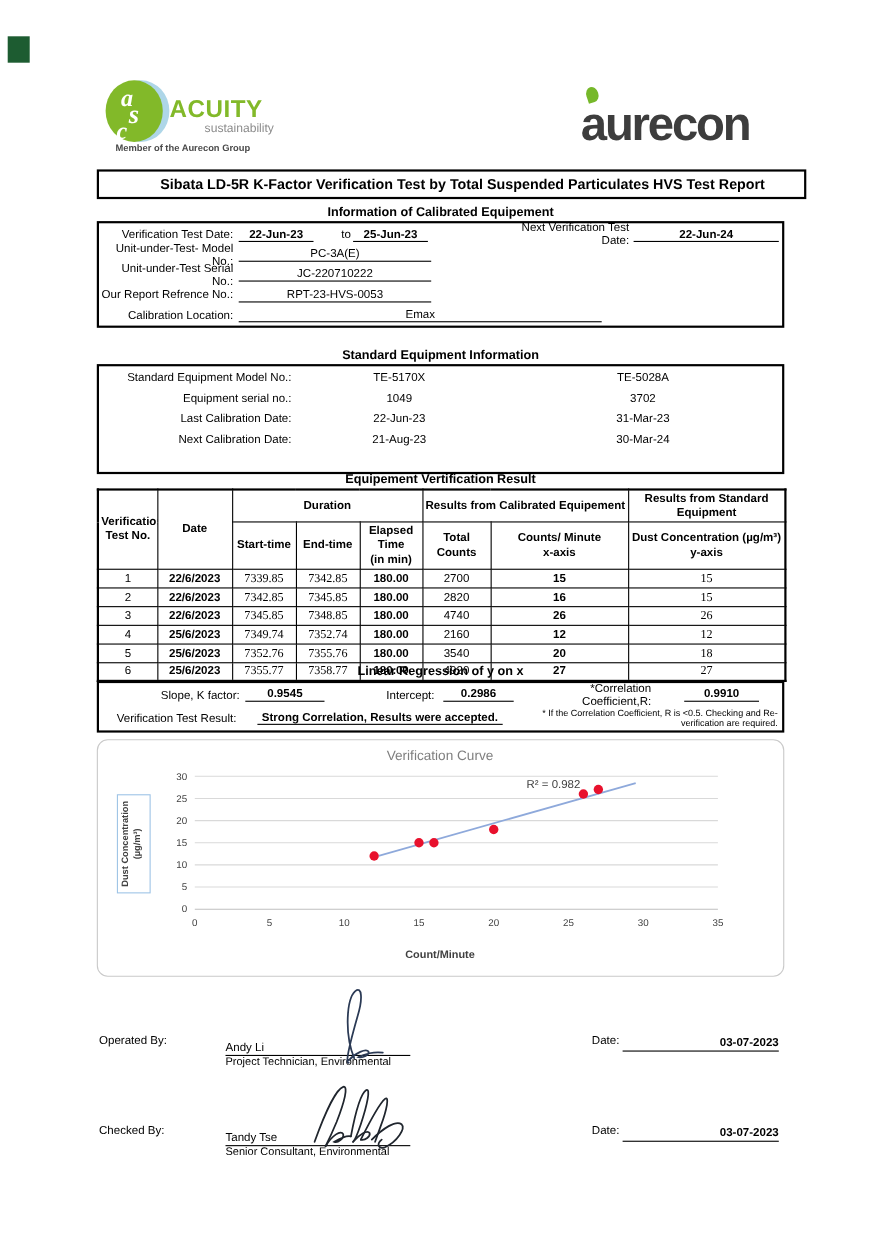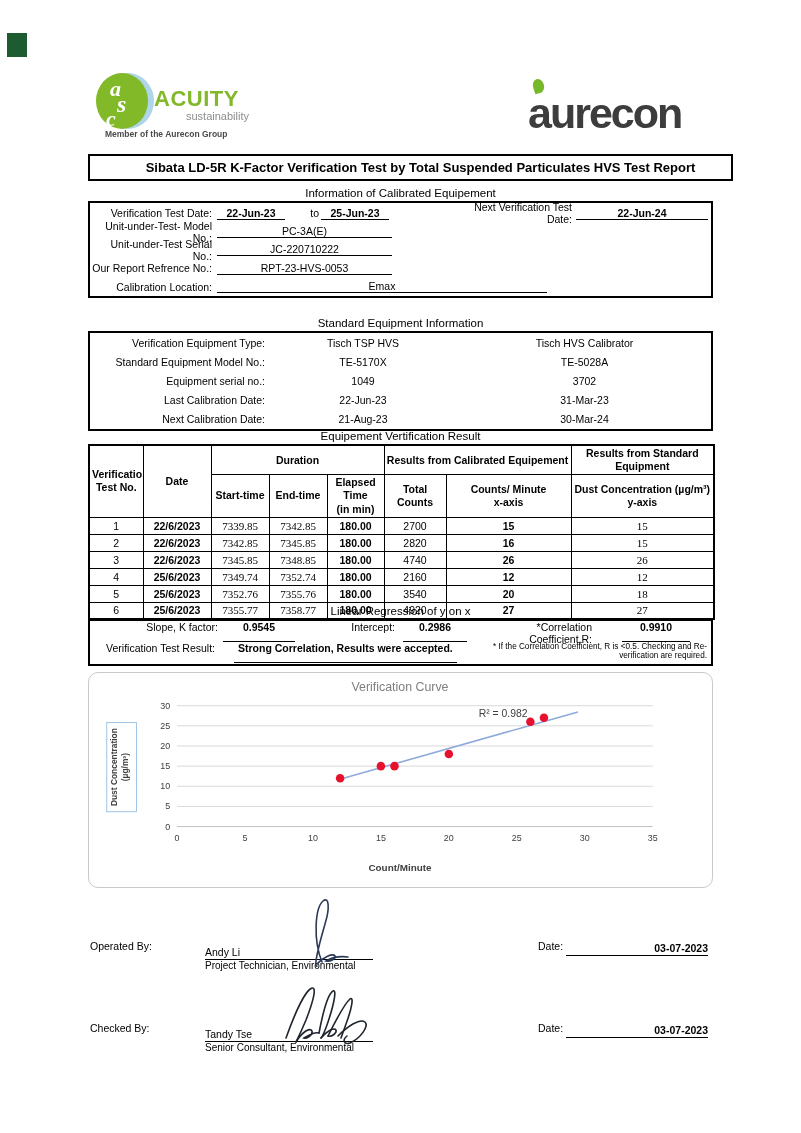--- a/index.html
+++ b/index.html
@@ -7,21 +7,21 @@
         font-family:"Liberation Sans",sans-serif;color:#000;overflow:hidden;}
   .abs{position:absolute;}
 
   
   .corner{left:7px;top:33px;width:20px;height:24px;background:#1d5c31;}
 
   
   .titlebar{left:88px;top:154px;width:621px;height:23px;border:2px solid #000;
             display:flex;align-items:center;justify-content:center;
             font-weight:bold;font-size:13px;padding-left:20px;}
-  .sec-h{left:88px;width:625px;text-align:center;font-weight:normal;font-size:11.5px;}
+  .sec-h{left:88px;width:625px;text-align:center;font-weight:bold;font-size:11.5px;}
 
   
   .box{left:88px;width:621px;border:2px solid #000;box-sizing:content-box;font-size:10.5px;}
   .row{display:flex;align-items:center;height:18.4px;}
   .lbl{text-align:right;padding-right:3px;}
   .u{border-bottom:1.4px solid #000;text-align:center;}
   .b{font-weight:bold;}
 
   
   .b1-lbl{width:122px;}
@@ -44,21 +44,21 @@
   .result th,.result td{border:1px solid #000;text-align:center;padding:1px 2px;overflow:hidden;}
   .result th{font-size:10.5px;font-weight:bold;white-space:pre-line;line-height:1.25;}
   .result thead tr:first-child{height:22px;}
   .result thead tr:last-child{height:32px;}
   .result tbody tr{height:17px;}
   .result td{font-size:10.5px;}
   .result td.c1,.result td.c4,.result td.c6{font-weight:bold;}
   .result td.c2,.result td.c3,.result td.c7{font-family:"Liberation Serif",serif;font-size:11px;font-weight:normal;}
 
   
-  .regrow{display:flex;height:21px;font-size:10.5px;}
+  .regrow{display:flex;align-items:center;height:21px;font-size:10.5px;}
   .rg-l1{width:128px;text-align:right;padding-right:3px;}
   .rg-v1{width:72px;margin-left:2px;}
   .rg-l2{width:70px;margin-left:30px;text-align:right;}
   .rg-v2{width:64px;margin-left:8px;}
   .rg-l3{width:115px;margin-left:10px;text-align:right;}
   .rg-v3{width:68px;margin-left:30px;}
   .rg-res-lbl{width:125px;text-align:right;padding-right:3px;}
   .rg-res{margin-left:16px;padding:0 4px;}
   .rg-note{flex:1;text-align:right;font-size:8.2px;padding-right:4px;}
 
@@ -133,25 +133,20 @@
     </div>
     <div class="row">
       <span class="lbl b1-lbl">Calibration Location:</span>
       <span class="u b1-val-wide">Emax</span>
     </div>
   </div>
 
   <div class="abs sec-h" style="top:317px;">Standard Equipment Information</div>
   <div class="abs box" style="top:331px;height:96px;padding-top:0;">
     <div>
-        <div class="srow">
-          <span class="s-lbl">Verification Equipment Type:</span>
-          <span class="s-c1">Tisch TSP HVS</span>
-          <span class="s-c2">Tisch HVS Calibrator</span>
-        </div>
         <div class="srow">
           <span class="s-lbl">Standard Equipment Model No.:</span>
           <span class="s-c1">TE-5170X</span>
           <span class="s-c2">TE-5028A</span>
         </div>
         <div class="srow">
           <span class="s-lbl">Equipment serial no.:</span>
           <span class="s-c1">1049</span>
           <span class="s-c2">3702</span>
         </div>

